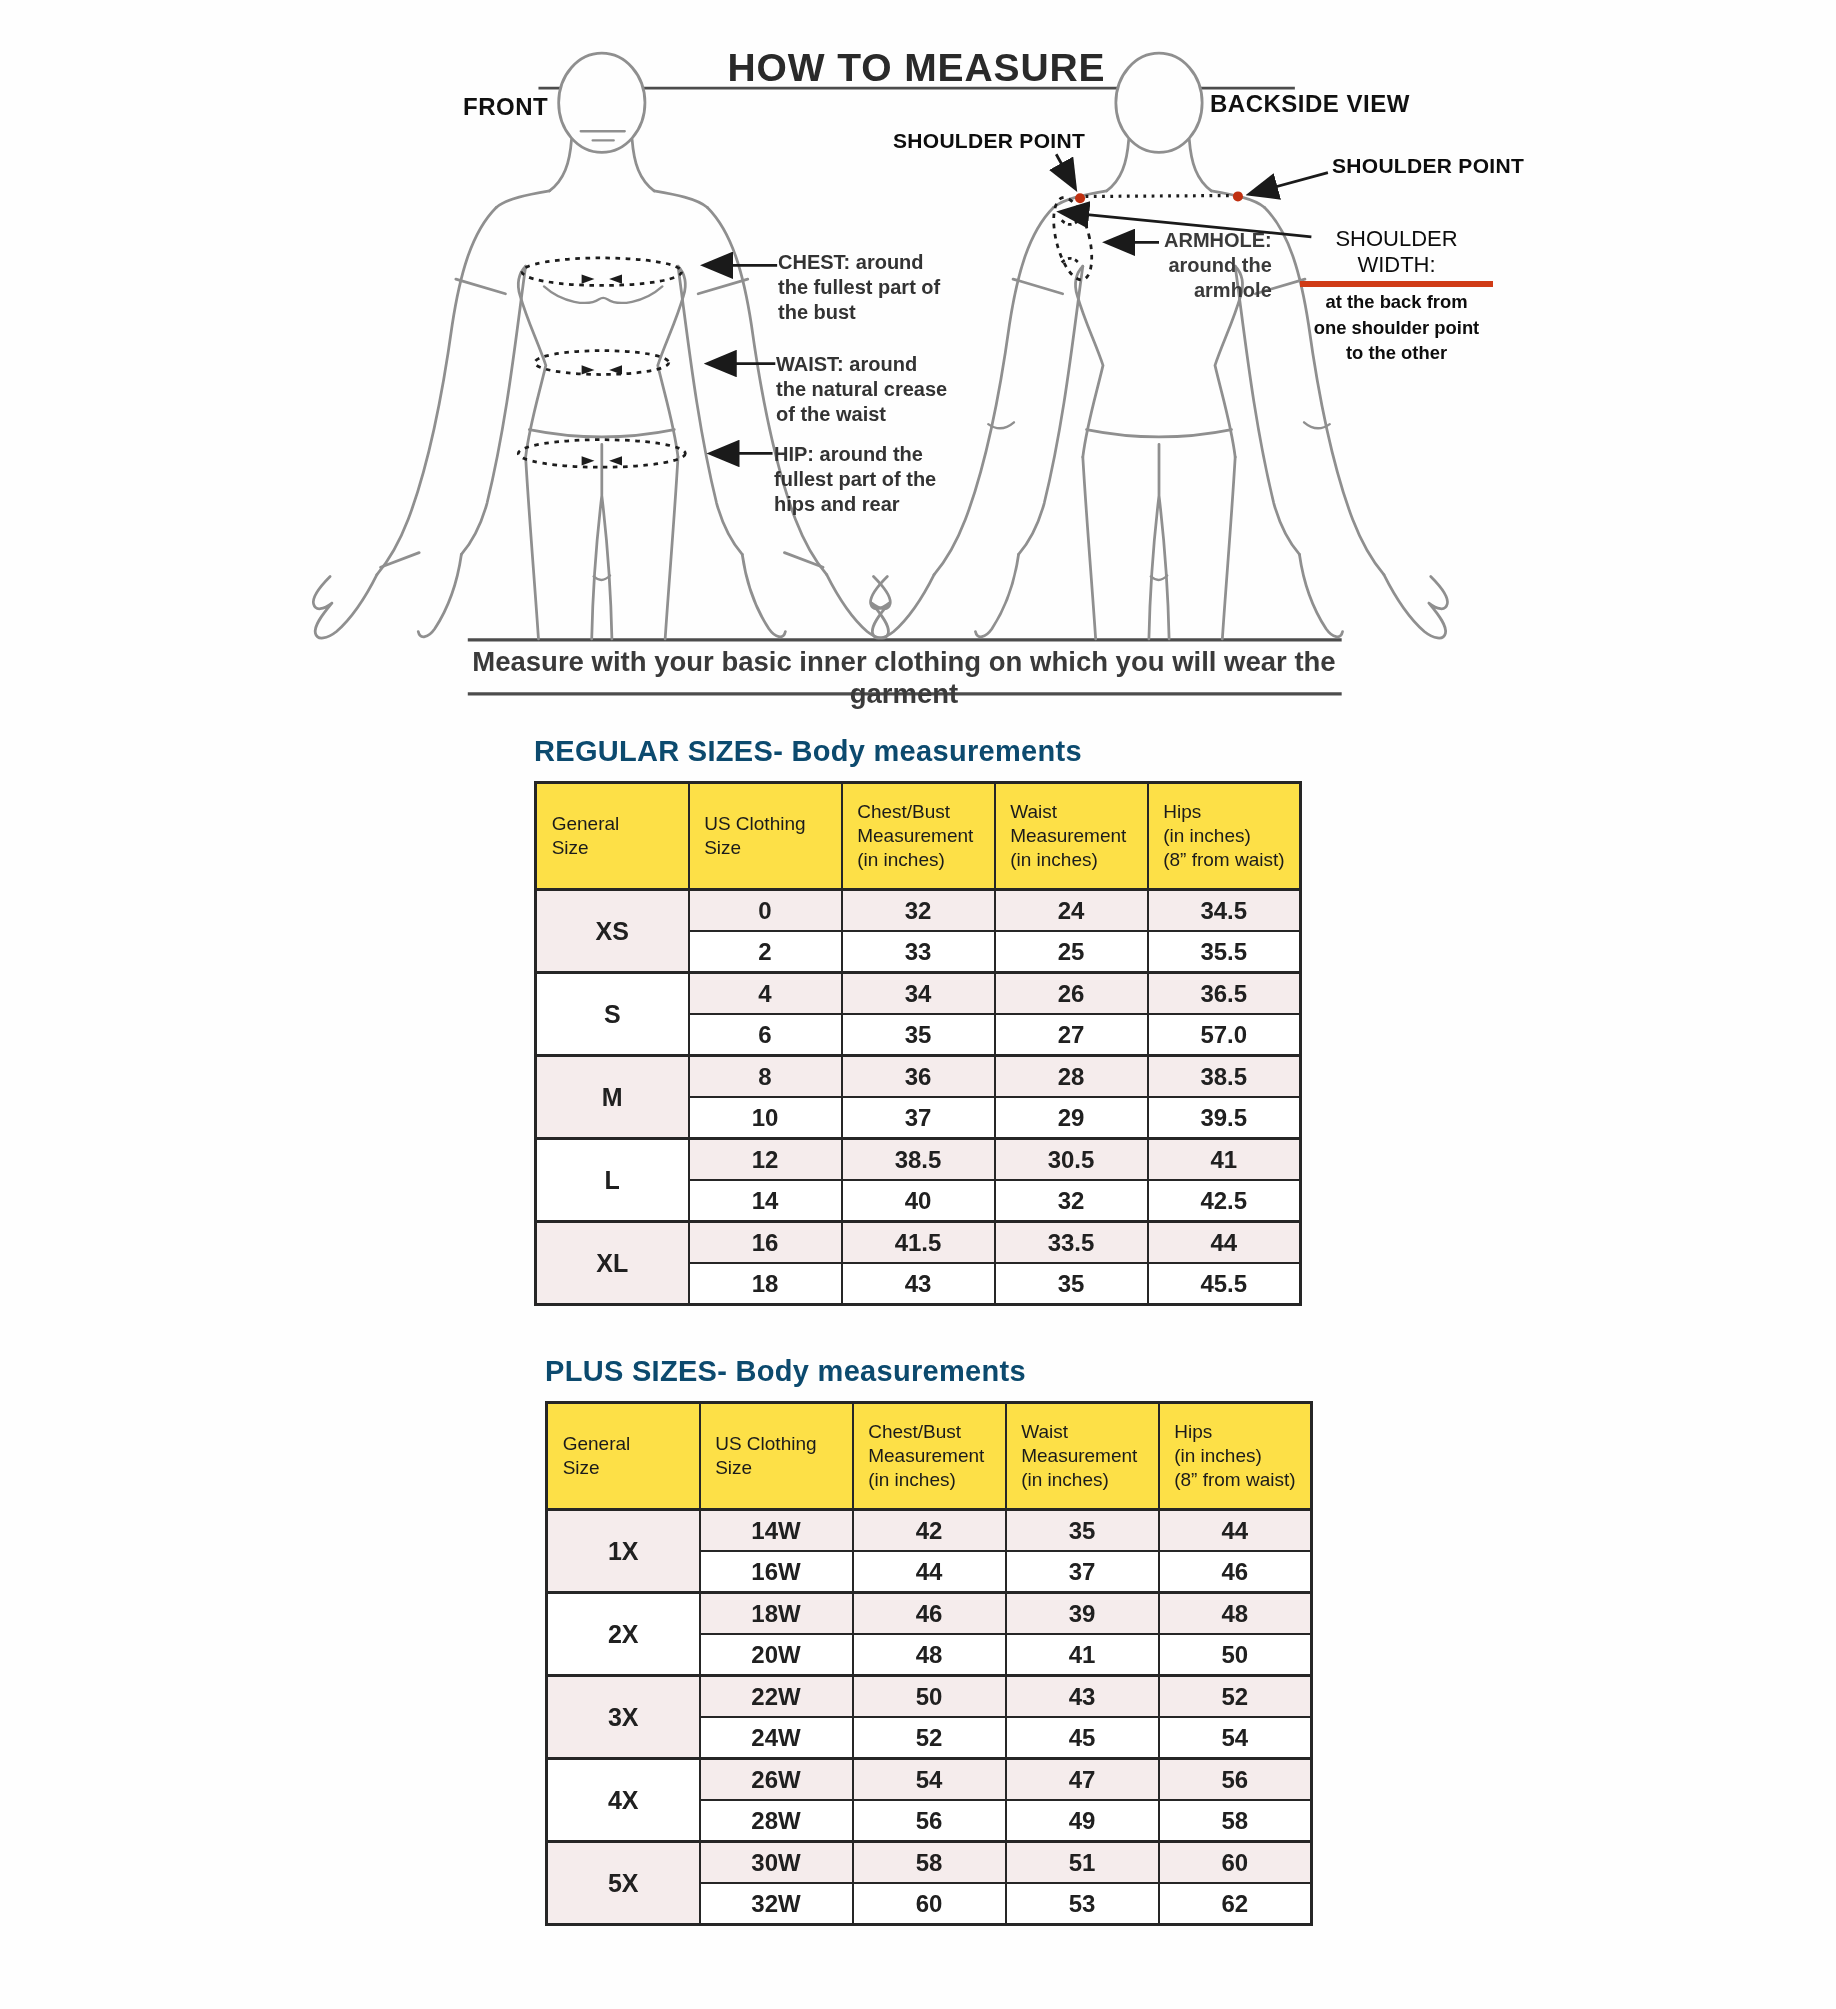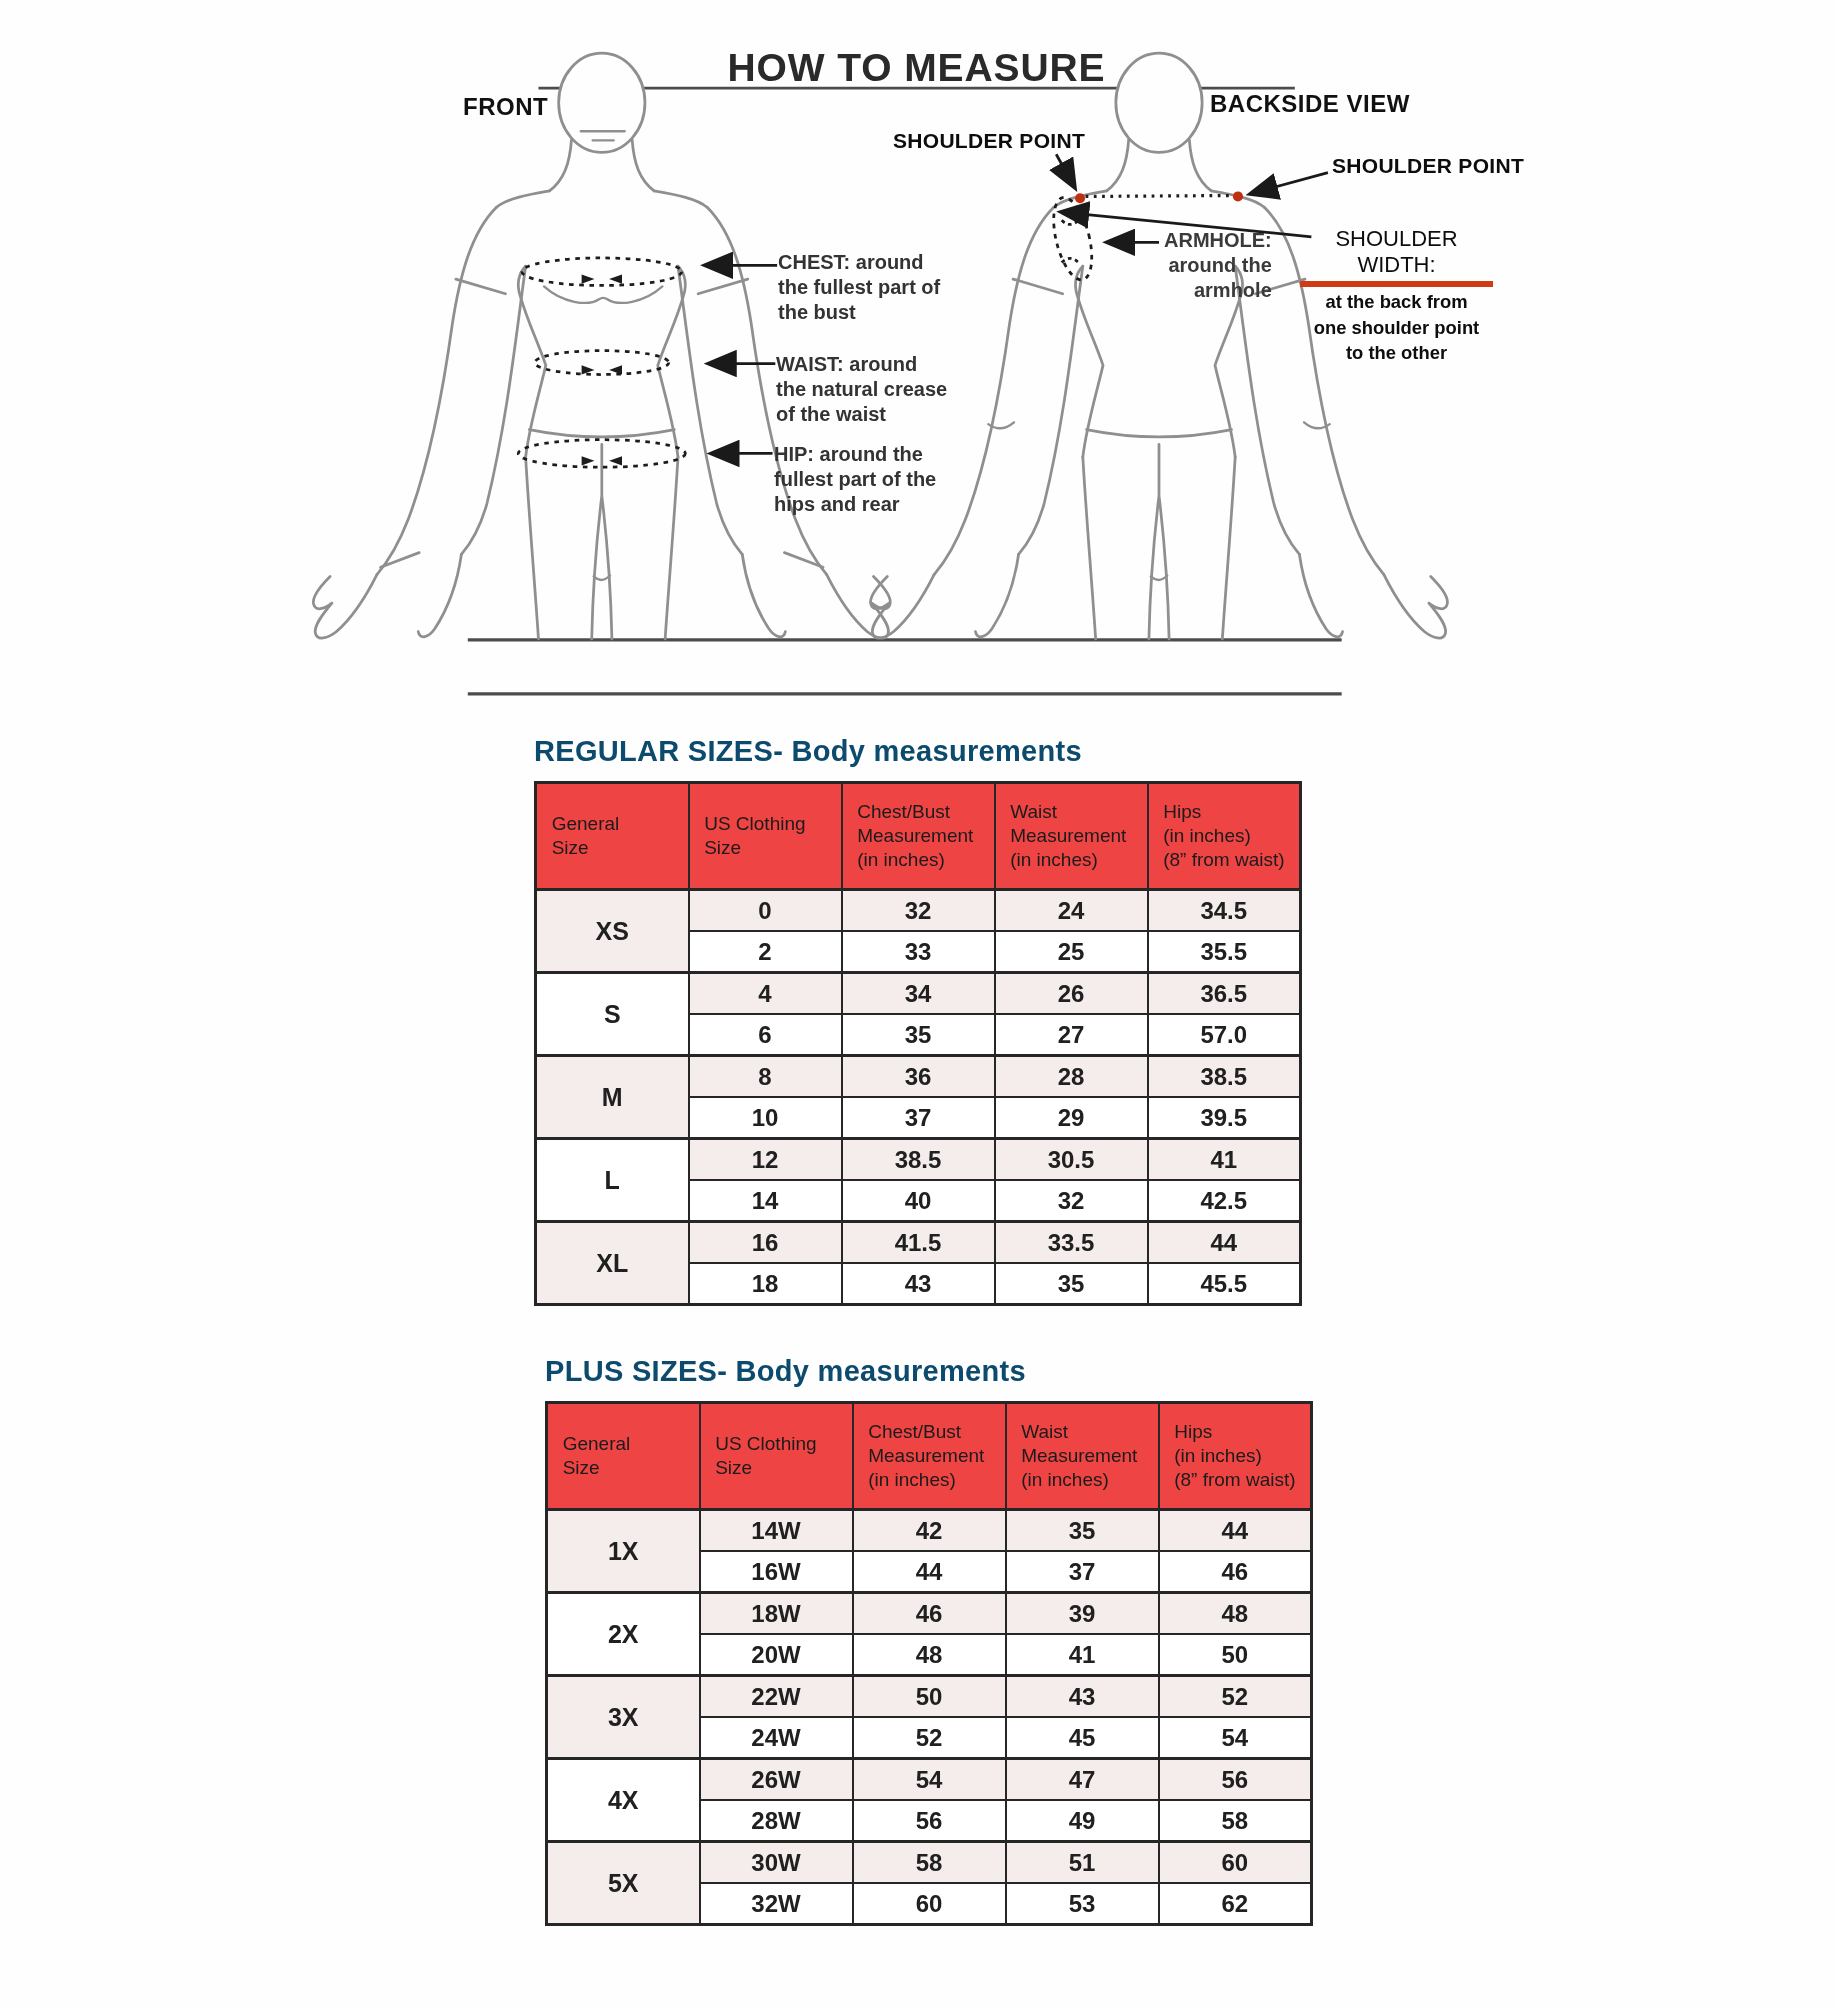--- a/index.html
+++ b/index.html
@@ -14,21 +14,21 @@
   .sp-label{font-size:21px;font-weight:700;color:#0d0d0d;letter-spacing:0.3px;}
   .sw-block{width:193px;text-align:center;}
   .sw-label{display:inline-block;font-size:22px;font-weight:400;color:#0d0d0d;
             border-bottom:6.4px solid #d03b16;padding-bottom:3px;}
   .sw-desc{font-size:18.4px;font-weight:700;line-height:23px;color:#0d0d0d;margin-top:2.8px;}
   .note{top:646px;left:467px;width:874px;text-align:center;font-size:27.5px;font-weight:700;color:#3a3a3a;}
   
   .tables-wrap{position:absolute;width:768px;left:534px;}
   .table-title{text-align:left;font-size:29px;font-weight:700;color:#0c4a6e;letter-spacing:0.3px;}
   table.sztbl{width:768px;border-collapse:collapse;table-layout:fixed;margin-top:13px;
-              border:3.7px solid #262626;background:#ef4444;}
+              border:3.7px solid #262626;background:#fde047;}
   .sztbl th{border:2.3px solid #262626;border-bottom:3.2px solid #262626;font-size:19px;font-weight:400;
             color:#1b1b1b;text-align:left;vertical-align:middle;padding:7.3px 5.5px 7.3px 14.7px;
             white-space:pre-line;line-height:24px;}
   .sztbl thead tr{height:107px;}
   .sztbl td{border:2.3px solid #262626;text-align:center;vertical-align:middle;
             font-size:24px;font-weight:600;color:#202020;height:39px;padding:0;background:#fff;}
   .sztbl td.size{font-size:25px;font-weight:700;}
   .sztbl td.pk{background:#f5ecec;}
   .sztbl tr.gs td{border-top:3.7px solid #262626;}
 </style>
@@ -151,20 +151,21 @@
     <div>armhole</div>
   </div>
 
   <div class="abs sw-block" style="left:1300px;top:226px;">
     <span class="sw-label">SHOULDER WIDTH:</span>
     <div class="sw-desc">at the back from</div>
     <div class="sw-desc">one shoulder point</div>
     <div class="sw-desc">to the other</div>
   </div>
 
+  <div class="abs note">Measure with your basic inner clothing on which you will wear the garment</div>
 
   <div class="tables-wrap" style="top:735px;">
     <div class="table-title">REGULAR SIZES- Body measurements</div>
     <table class="sztbl">
       <thead>
         <tr>
           <th>General
 Size</th>
           <th>US Clothing
 Size</th>

